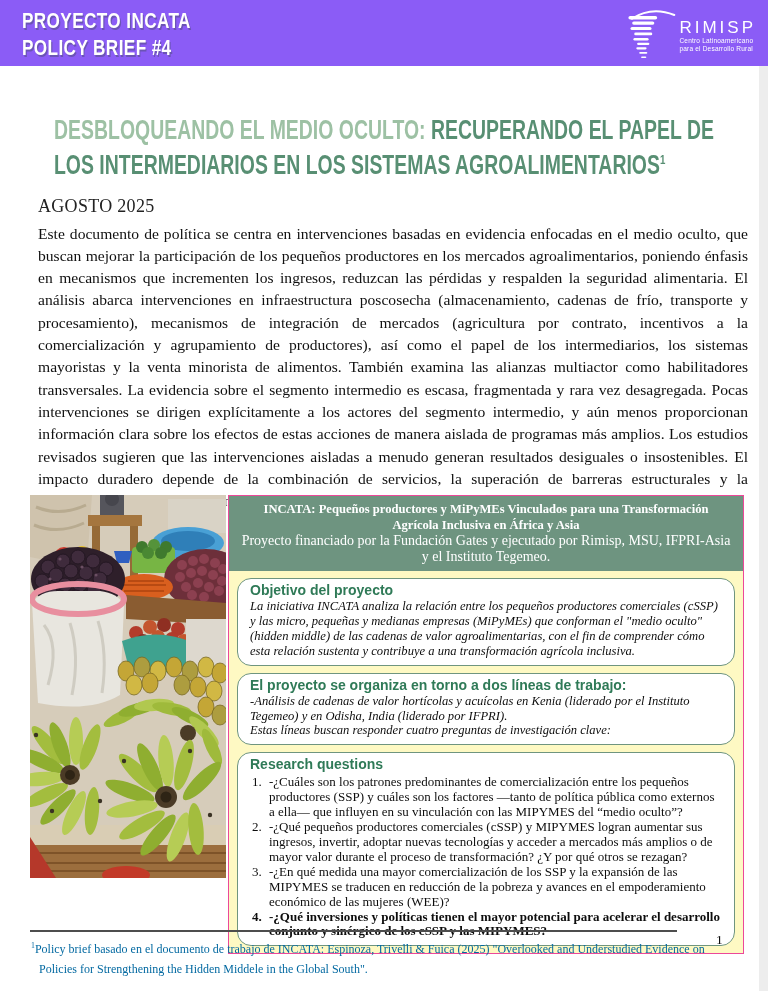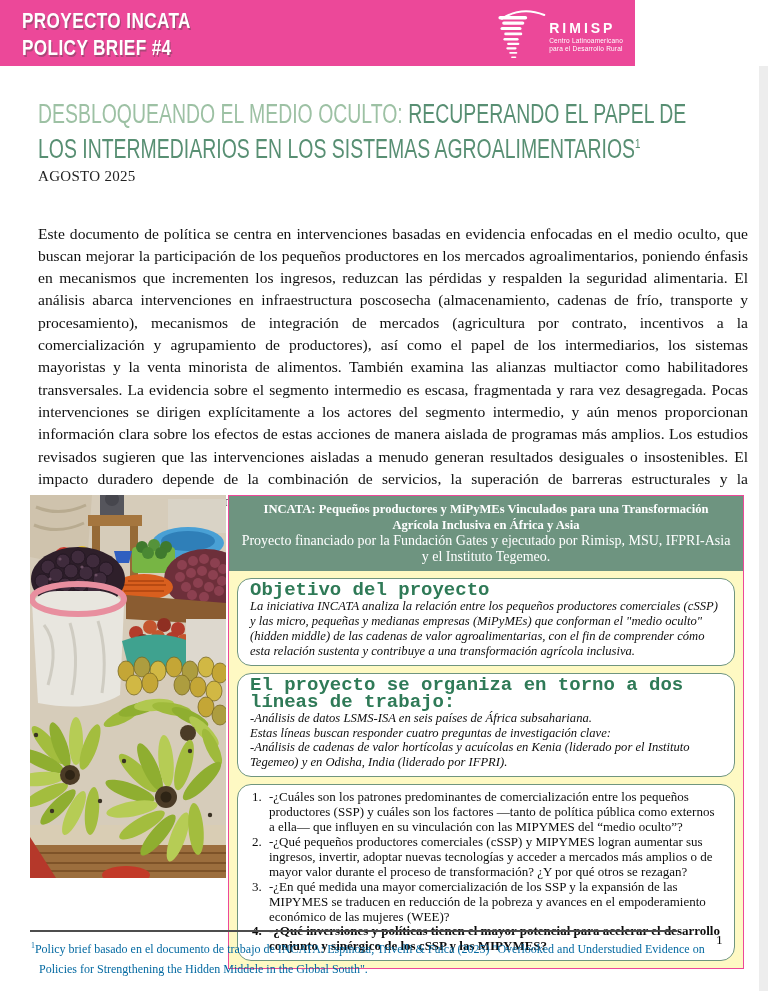--- a/index.html
+++ b/index.html
@@ -1,54 +1,54 @@
 <!DOCTYPE html>
 <html><head>
 <meta charset="utf-8">
 <style>
   html,body{margin:0;padding:0;}
   body{
     width:768px;height:991px;position:relative;background:#ffffff;
     font-family:"Liberation Serif",serif;color:#111;overflow:hidden;
   }
   
-  .header-bar{position:absolute;left:0;top:0;width:635px;height:66px;background:#ec4899;}
+  .header-bar{position:absolute;left:0;top:0;width:768px;height:66px;background:#8b5cf6;}
   .display{font-family:"Liberation Sans",sans-serif;font-weight:800;}
   .hdr-line{color:#fff;font-size:22px;line-height:27px;letter-spacing:.5px;
     transform:scaleX(.78);transform-origin:0 0;white-space:nowrap;
     text-shadow:1.5px 1.5px 0 rgba(50,70,60,.35);}
   .hdr-text{position:absolute;left:22px;top:7px;}
   .logo{position:absolute;right:12px;top:5px;display:flex;align-items:flex-start;}
   .logo svg{display:block;}
   .logo-txt{margin-left:2px;margin-top:14px;color:#fff;}
-  .logo-name{font-family:"Liberation Sans",sans-serif;font-weight:700;font-size:14px;letter-spacing:3px;line-height:18px;}
+  .logo-name{font-family:"Liberation Sans",sans-serif;font-weight:400;font-size:17px;letter-spacing:3px;line-height:18px;}
   .logo-tag{font-family:"Liberation Sans",sans-serif;font-size:6.5px;line-height:8px;letter-spacing:.2px;}
   
   .title-block{position:absolute;left:38px;top:99px;width:712px;}
   .title-line{font-size:27px;line-height:30px;letter-spacing:0;
     transform:scaleX(.72);transform-origin:0 0;white-space:nowrap;}
   .t-light{color:#9dc1a4;}
   .t-dark{color:#588f73;}
   .title-line sup{font-size:.5em;vertical-align:super;}
-  .date{font-family:"Liberation Serif",serif;font-size:15px;color:#222;margin-top:4px;letter-spacing:.3px;}
+  .date{font-family:"Liberation Serif",serif;font-size:18px;color:#222;margin-top:4px;letter-spacing:.3px;}
   
   .abstract{position:absolute;left:38px;top:207px;width:710px;
     font-size:15.6px;line-height:22.3px;text-align:justify;color:#101010;}
   
   .photo{position:absolute;left:30px;top:495px;width:196px;height:383px;overflow:hidden;}
   
   .panel{position:absolute;left:228px;top:495px;width:516px;min-height:381px;
     background:#fef9c3;border:1px solid #ec4899;box-sizing:border-box;}
   .banner{background:#6e9480;color:#fff;text-align:center;padding:5px 12px 6px;}
   .banner-title{font-weight:bold;font-size:12.6px;line-height:16px;}
   .banner-sub{font-size:14px;line-height:16px;}
   .gbox{background:#fff;border:1.6px solid #6f957f;border-radius:14px;
     margin:7px 8px;padding:3px 12px 6px;}
-  .gbox-heading{color:#2f7a57;font-weight:bold;font-size:19px;line-height:17px;
-    font-family:Liberation Mono, monospace;}
+  .gbox-heading{color:#2f7a57;font-weight:bold;font-size:14px;line-height:17px;
+    font-family:Liberation Sans, sans-serif;}
   .gbox-body{font-size:12.6px;line-height:14.9px;color:#0d0d0d;font-style:italic;}
   .gbox-body .bline{margin:0;}
   .rq-list{margin:2px 0 0;padding:0;list-style:none;counter-reset:rq;}
   .rq-list li{counter-increment:rq;position:relative;padding-left:19px;
     font-size:13px;line-height:14.9px;color:#0d0d0d;}
   .rq-list li::before{content:counter(rq) ".";position:absolute;left:2px;}
   .rq-list li.bold{font-weight:bold;}
   
   .foot-rule{position:absolute;left:30px;top:930px;width:647px;height:2px;background:#4d4d4d;}
   .footnote{position:absolute;left:31px;top:936px;width:674px;
@@ -85,21 +85,21 @@
     </span>
     <div class="logo-txt">
       <div class="logo-name">RIMISP</div>
       <div class="logo-tag">Centro Latinoamericano</div>
       <div class="logo-tag">para el Desarrollo Rural</div>
     </div>
   </div>
 </div>
 
 <div class="title-block">
-  <h1 style="margin:0;font-weight:400;" class="display">
+  <h1 style="margin:16px;font-weight:700;" class="display">
     <div class="title-line"><span class="t-light">DESBLOQUEANDO EL MEDIO OCULTO:</span><span class="t-dark"> RECUPERANDO EL PAPEL DE</span></div>
     <div class="title-line t-dark"><span>LOS INTERMEDIARIOS EN LOS SISTEMAS AGROALIMENTARIOS</span><sup>1</sup></div>
   </h1>
   <div class="date">AGOSTO 2025</div>
 </div>
 
 <p class="abstract">Este documento de política se centra en intervenciones basadas en evidencia enfocadas en el medio oculto, que buscan mejorar la participación de los pequeños productores en los mercados agroalimentarios, poniendo énfasis en mecanismos que incrementen los ingresos, reduzcan las pérdidas y respalden la seguridad alimentaria. El análisis abarca intervenciones en infraestructura poscosecha (almacenamiento, cadenas de frío, transporte y procesamiento), mecanismos de integración de mercados (agricultura por contrato, incentivos a la comercialización y agrupamiento de productores), así como el papel de los intermediarios, los sistemas mayoristas y la venta minorista de alimentos. También examina las alianzas multiactor como habilitadores transversales. La evidencia sobre el segmento intermedio es escasa, fragmentada y rara vez desagregada. Pocas intervenciones se dirigen explícitamente a los actores del segmento intermedio, y aún menos proporcionan información clara sobre los efectos de estas acciones de manera aislada de programas más amplios. Los estudios revisados sugieren que las intervenciones aisladas a menudo generan resultados desiguales o insostenibles. El impacto duradero depende de la combinación de servicios, la superación de barreras estructurales y la incorporación de soluciones en arreglos de gobernanza inclusivos y con arraigo local.</p>
 
 <div class="photo">
   <svg width="196" height="383" viewBox="0 0 196 383">
@@ -280,27 +280,27 @@
   </div>
 
   <div class="gbox">
     <div class="gbox-heading">Objetivo del proyecto</div>
     <div class="gbox-body">La iniciativa INCATA analiza la relación entre los pequeños productores comerciales (cSSP) y las micro, pequeñas y medianas empresas (MiPyMEs) que conforman el "medio oculto" (hidden middle) de las cadenas de valor agroalimentarias, con el fin de comprender cómo esta relación sustenta y contribuye a una transformación agrícola inclusiva.</div>
   </div>
 
   <div class="gbox">
     <div class="gbox-heading">El proyecto se organiza en torno a dos líneas de trabajo:</div>
     <div class="gbox-body">
-      <p class="bline">-Análisis de datos LSMS-ISA en seis países de África subsahariana.</p>
+      <p class="bline">-Análisis de cadenas de valor hortícolas y acuícolas en Kenia (liderado por el Instituto Tegemeo) y en Odisha, India (liderado por IFPRI).</p>
       <p class="bline">Estas líneas buscan responder cuatro preguntas de investigación clave:</p>
-      <p class="bline">-Análisis de cadenas de valor hortícolas y acuícolas en Kenia (liderado por el Instituto Tegemeo) y en Odisha, India (liderado por IFPRI).</p>
     </div>
   </div>
 
   <div class="gbox">
+    <div class="gbox-heading">Research questions</div>
     <ol class="rq-list">
       <li>-¿Cuáles son los patrones predominantes de comercialización entre los pequeños productores (SSP) y cuáles son los factores —tanto de política pública como externos a ella— que influyen en su vinculación con las MIPYMES del “medio oculto”?</li>
       <li>-¿Qué pequeños productores comerciales (cSSP) y MIPYMES logran aumentar sus ingresos, invertir, adoptar nuevas tecnologías y acceder a mercados más amplios o de mayor valor durante el proceso de transformación? ¿Y por qué otros se rezagan?</li>
       <li>-¿En qué medida una mayor comercialización de los SSP y la expansión de las MIPYMES se traducen en reducción de la pobreza y avances en el empoderamiento económico de las mujeres (WEE)?</li>
       <li class="bold">-¿Qué inversiones y políticas tienen el mayor potencial para acelerar el desarrollo conjunto y sinérgico de los cSSP y las MIPYMES?</li>
     </ol>
   </div>
 </div>
 
 <div class="foot-rule"></div>

